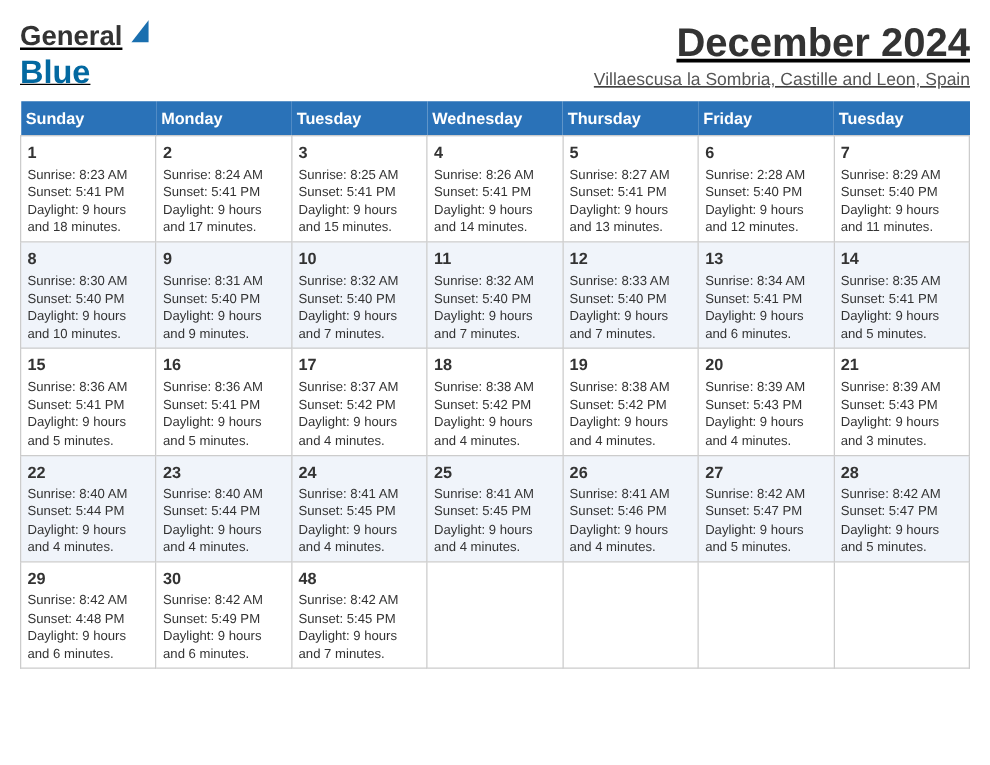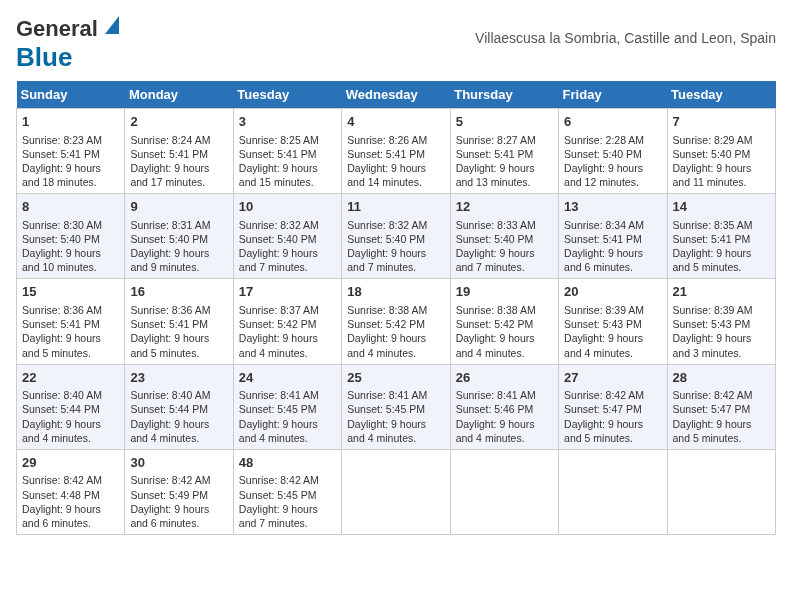--- a/index.html
+++ b/index.html
@@ -8,20 +8,21 @@
       background: #fff;
       width: 792px;
       min-height: 612px;
       padding: 16px;
     }
     .header {
       display: flex;
       justify-content: space-between;
       align-items: flex-start;
       margin-bottom: 4px;
+      text-decoration: underline;
     }
     .logo {
       display: flex;
       flex-direction: column;
       align-items: flex-start;
     }
     .logo-row {
       display: flex;
       align-items: center;
     }
@@ -29,21 +30,21 @@
       text-align: right;
     }
     .month-title {
       font-size: 32px;
       font-weight: bold;
       color: #333;
     }
     .subtitle {
       font-size: 14px;
       color: #555;
-      margin-top: 14px;
+      margin-top: 2px;
     }
     table {
       width: 100%;
       border-collapse: collapse;
       margin-top: 8px;
       font-size: 11px;
     }
     th {
       background-color: #2a72b8;
       color: #fff;
@@ -90,20 +91,21 @@
         <svg width="18" height="18" viewBox="0 0 18 18">
           <polygon points="4,18 18,0 18,18" fill="#1a6faf"></polygon>
         </svg>
       </div>
     </div>
     <div>
       <span style="font-size:26px;font-weight:bold;color:#0369a1;">Blue</span>
     </div>
   </div>
   <div class="title-area">
+    <div class="month-title">December 2024</div>
     <div class="subtitle">Villaescusa la Sombria, Castille and Leon, Spain</div>
   </div>
 </div>
 
 <table>
   <thead>
     <tr>
     <th>Sunday</th>
         <th>Monday</th>
         <th>Tuesday</th>

